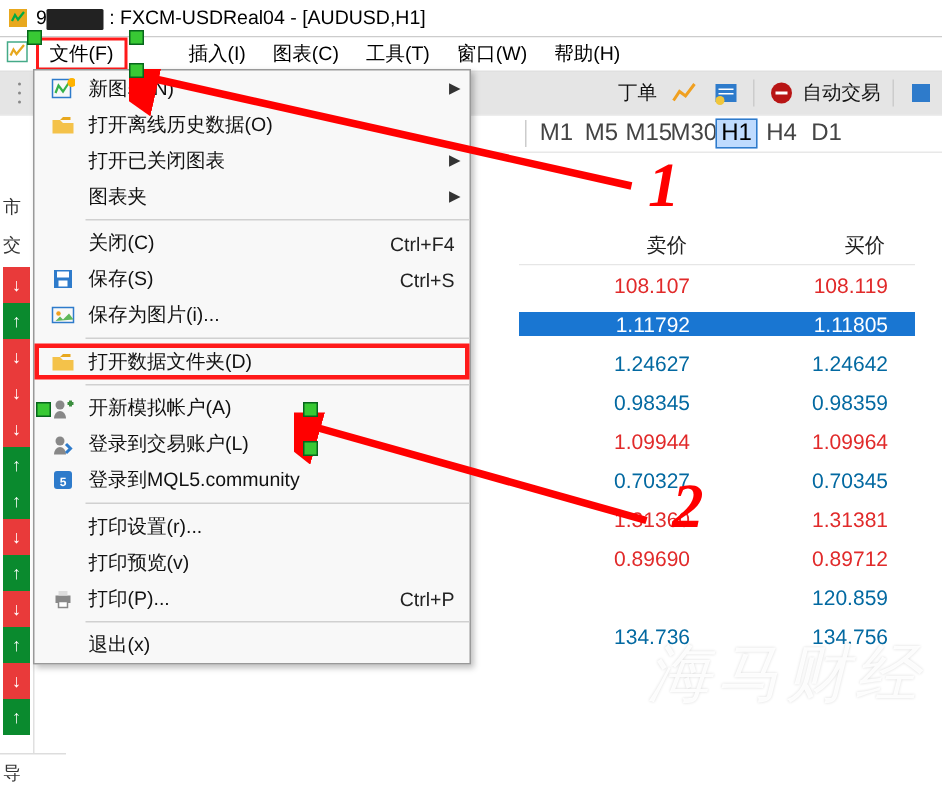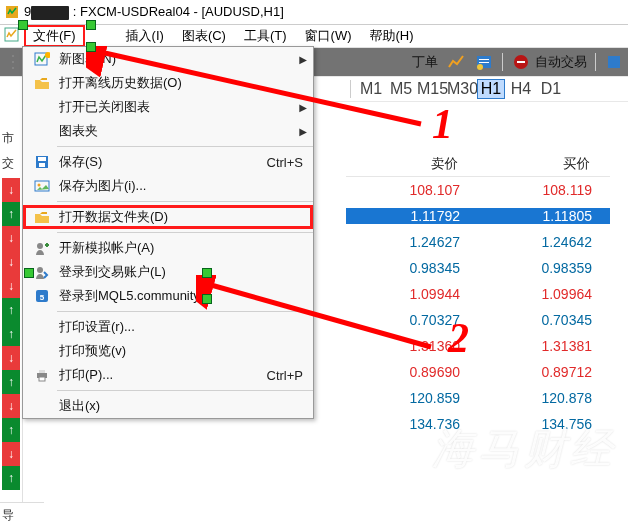--- a/index.html
+++ b/index.html
@@ -3,21 +3,21 @@
 <meta charset="utf-8">
 <style>
   html, body { margin:0; padding:0; font-family: "Microsoft YaHei", Segoe UI, sans-serif; font-size:13px; color:#111; background:#fff; width:628px; height:528px; overflow:hidden; position:relative; }
   .titlebar { height:24px; background:#fff; border-bottom:1px solid #ccc; display:flex; align-items:center; padding-left:4px; gap:4px; }
   .titlebar .t-icon { width:16px; height:16px; display:flex; align-items:center; justify-content:center; }
   .titlebar .t-text { white-space:pre; color:#000; }
   .redact { display:inline-block; width:38px; height:14px; background:#222; vertical-align:middle; border-radius:1px; }
   .menubar { height:22px; display:flex; align-items:center; padding:0 4px; gap:2px; border-bottom:1px solid #e0e0e0; background:#fff; }
   .menubar .menu-item { padding:2px 8px; font-size:13px; color:#000; cursor:default; }
   .menubar .menu-item.active { background:#fff; border:2px solid #ff1a1a; padding:0px 7px; }
-  .toolbar { height:28px; display:flex; align-items:center; background:#737373; border-bottom:1px solid #e8e8e8; padding:0 4px; gap:8px; position:relative;font-family:Liberation Serif, serif; }
+  .toolbar { height:28px; display:flex; align-items:center; background:#e5e5e5; border-bottom:1px solid #e8e8e8; padding:0 4px; gap:8px; position:relative;font-family:Liberation Serif, serif; }
   .toolbar .tb-divider { width:0; height:18px; border-left:1px solid #ccc; }
   .toolbar .tb-ico { width:20px; height:20px; display:flex; align-items:center; justify-content:center; }
   .toolbar .autotrade { display:flex; align-items:center; gap:4px; }
   .tfbar { height:24px; display:flex; align-items:center; background:#fff; border-bottom:1px solid #e8e8e8; padding-left:346px; gap:2px; }
   .tfbar .divider { width:0; height:18px; border-left:1px solid #ccc; margin:0 4px; }
   .tfbar .tf { width:28px; text-align:center; color:#444; font-size:16px; cursor:default; }
   .tfbar .tf.sel { background:#bfdbfe; border:1px solid #2e7bcb; color:#000; width:26px; }
   .left-gutter { position:absolute; top:98px; left:0; width:22px; height:430px; background:#fff; border-right:1px solid #e0e0e0; }
   .left-gutter .arrow { width:18px; height:24px; display:flex; align-items:center; justify-content:center; margin:0 auto; font-weight:bold; font-size:12px; }
   .arrow.up { background:#0a8a2e; color:#fff; }
@@ -177,20 +177,25 @@
     <span class="label">打开已关闭图表</span>
     <span class="submenu-arrow">▶</span>
   </div>
   <div class="row">
     <span class="ico"></span>
     <span class="label">图表夹</span>
     <span class="submenu-arrow">▶</span>
   </div>
   <div class="sep"></div>
   <div class="row">
+    <span class="ico"></span>
+    <span class="label">关闭(C)</span>
+    <span class="shortcut">Ctrl+F4</span>
+  </div>
+  <div class="row">
     <span class="ico">
         <svg width="16" height="16">
           <rect x="2" y="2" width="12" height="12" fill="#2e7bcb"></rect>
           <rect x="4" y="3" width="8" height="4" fill="#fff"></rect>
           <rect x="5" y="9" width="6" height="4" fill="#fff"></rect>
         </svg>
       </span>
     <span class="label">保存(S)</span>
     <span class="shortcut">Ctrl+S</span>
   </div>
@@ -304,21 +309,20 @@
       <div class="prow">
     <span class="cell red">1.31360</span>
     <span class="cell red">1.31381</span>
   </div>
       <div class="prow">
     <span class="cell red">0.89690</span>
     <span class="cell red">0.89712</span>
   </div>
       <div class="prow">
     <span class="cell blue">120.859</span>
-    <span class="cell blue">120.878</span>
   </div>
       <div class="prow">
     <span class="cell blue">134.736</span>
     <span class="cell blue">134.756</span>
   </div>
     </div>
 </div>
 
 <svg class="big-arrow-1" viewBox="0 0 340 88">
   <defs>

